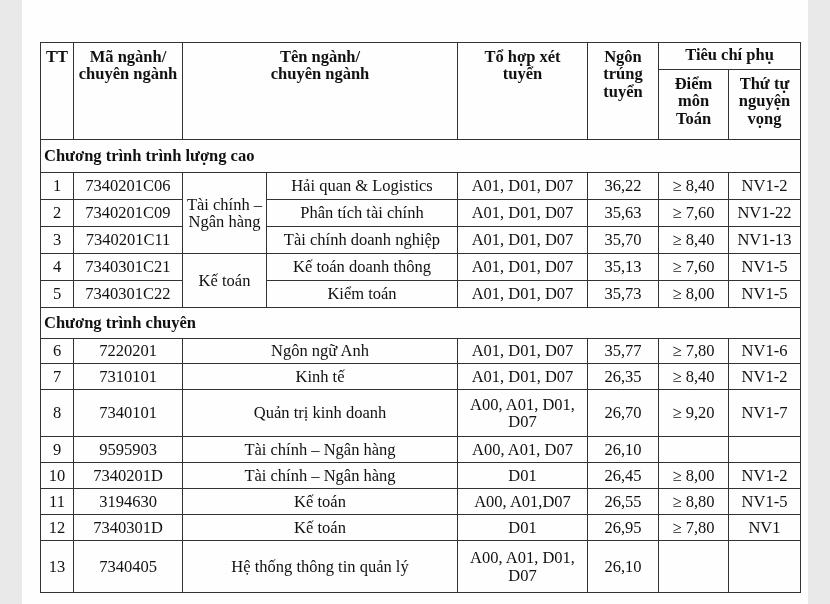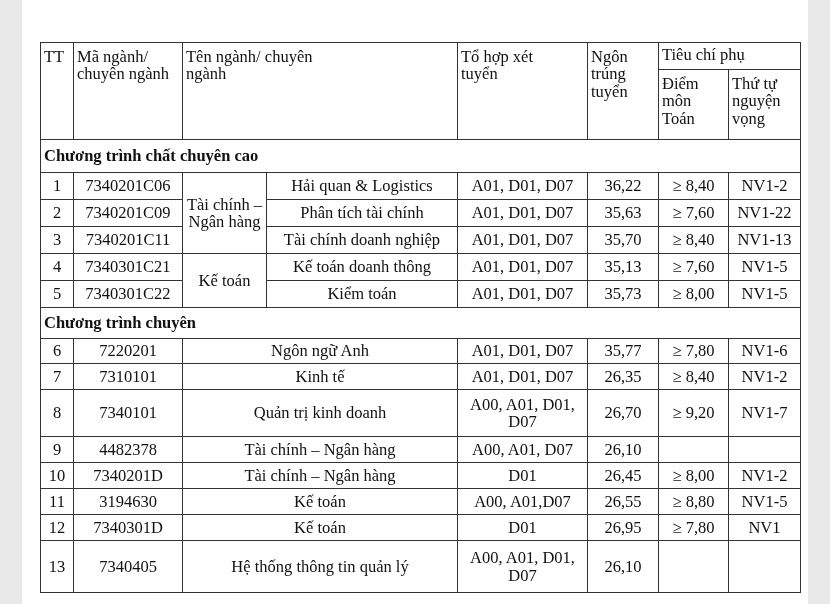--- a/index.html
+++ b/index.html
@@ -2,21 +2,21 @@
 <html><head>
 <meta charset="utf-8">
 <style>
   html, body { margin:0; padding:0; }
   body { width:830px; height:604px; background:#e9e9e9; position:relative; overflow:hidden;
          font-family:"Liberation Serif", "DejaVu Serif", serif; color:#111; }
   .page { position:absolute; left:22px; top:0; width:786px; height:604px; background:#fefefe; }
   table.grid { position:absolute; left:40px; top:42px; border-collapse:collapse; table-layout:fixed;
                font-size:16.5px; line-height:1.05; }
   table.grid td, table.grid th { border:1.3px solid #333; padding:0 3px; vertical-align:middle; }
-  th { font-weight:normal; vertical-align:top !important; text-align:left; padding-top:5px !important; }
+  th { font-weight:bold; vertical-align:top !important; text-align:center; padding-top:5px !important; }
   .c { text-align:center; }
   .l { text-align:center; }
   .sec td { font-weight:bold; font-size:16.5px; padding-left:34px; }
   .sec td.sec-cell { border-left:1.3px solid #333; }
 </style>
 </head>
 <body>
 
 <div class="page"></div>
 
@@ -39,21 +39,21 @@
     <th rowspan="2"><span style="display:inline-block;width:90px">Tổ hợp xét tuyển</span></th>
     <th rowspan="2">Ngôn trúng tuyển</th>
     <th colspan="2" style="padding-top:3px !important">Tiêu chí phụ</th>
   </tr>
   <tr style="height:70px">
     <th>Điểm môn Toán</th>
     <th>Thứ tự nguyện vọng</th>
   </tr>
 
   <tr class="sec" style="height:33px">
-    <td colspan="8" class="sec-cell">Chương trình chất chuyên cao</td>
+    <td colspan="8" class="sec-cell">Chương trình trình lượng cao</td>
   </tr>
 
   <tr style="height:27px">
     <td class="c">1</td>
     <td class="l">7340201C06</td>
     <td rowspan="3" class="c">Tài chính – Ngân hàng</td>
     <td class="l">Hải quan &amp; Logistics</td>
     <td class="c">A01, D01, D07</td>
     <td class="c">36,22</td>
     <td class="c">≥ 8,40</td>
@@ -123,21 +123,21 @@
     <td class="c">8</td>
     <td class="l">7340101</td>
     <td colspan="2" class="l">Quản trị kinh doanh</td>
     <td class="c"><span style="display:inline-block;width:118px">A00, A01, D01, D07</span></td>
     <td class="c">26,70</td>
     <td class="c">≥ 9,20</td>
     <td class="c">NV1-7</td>
   </tr>
   <tr style="height:26px">
     <td class="c">9</td>
-    <td class="l">4482378</td>
+    <td class="l">9595903</td>
     <td colspan="2" class="l">Tài chính – Ngân hàng</td>
     <td class="c">A00, A01, D07</td>
     <td class="c">26,10</td>
     <td class="c"></td>
     <td class="c"></td>
   </tr>
   <tr style="height:26px">
     <td class="c">10</td>
     <td class="l">7340201D</td>
     <td colspan="2" class="l">Tài chính – Ngân hàng</td>

